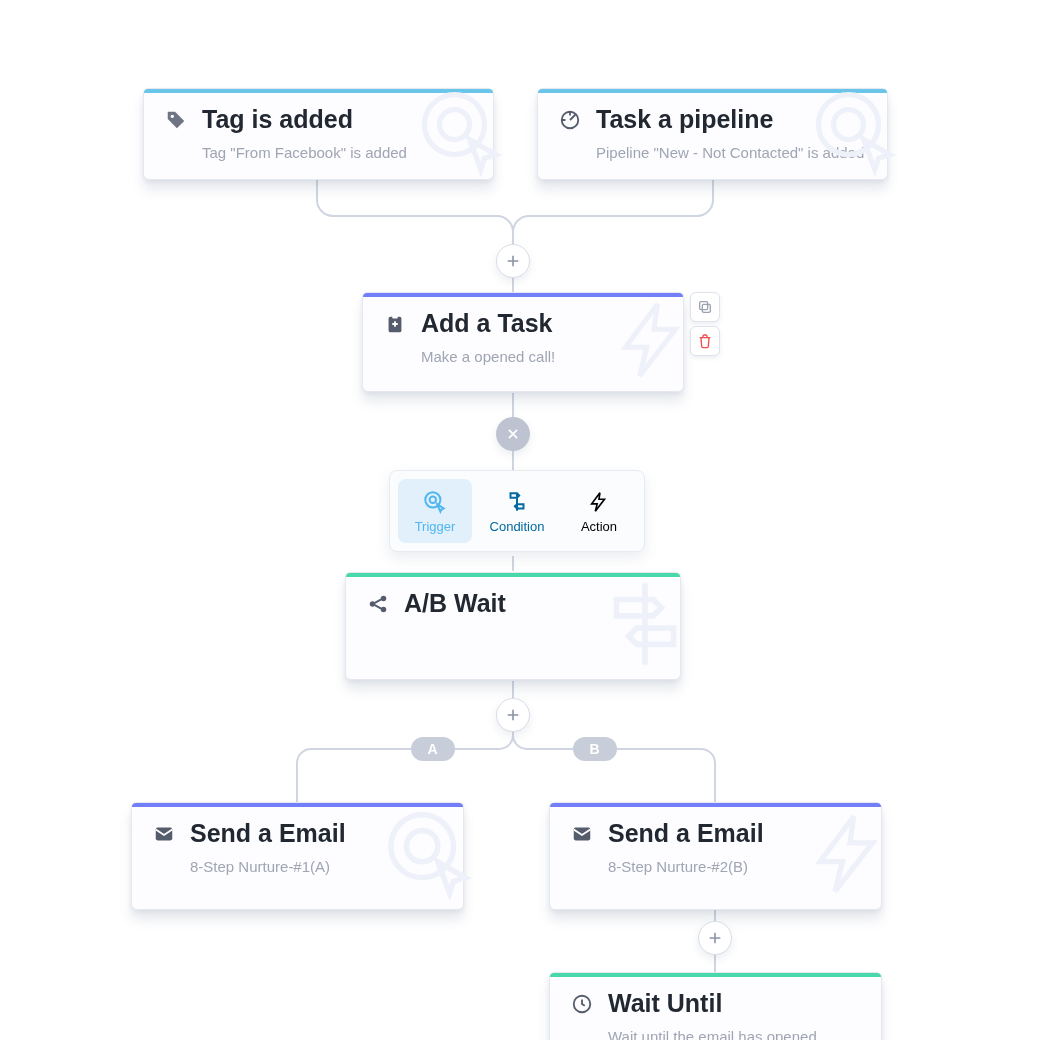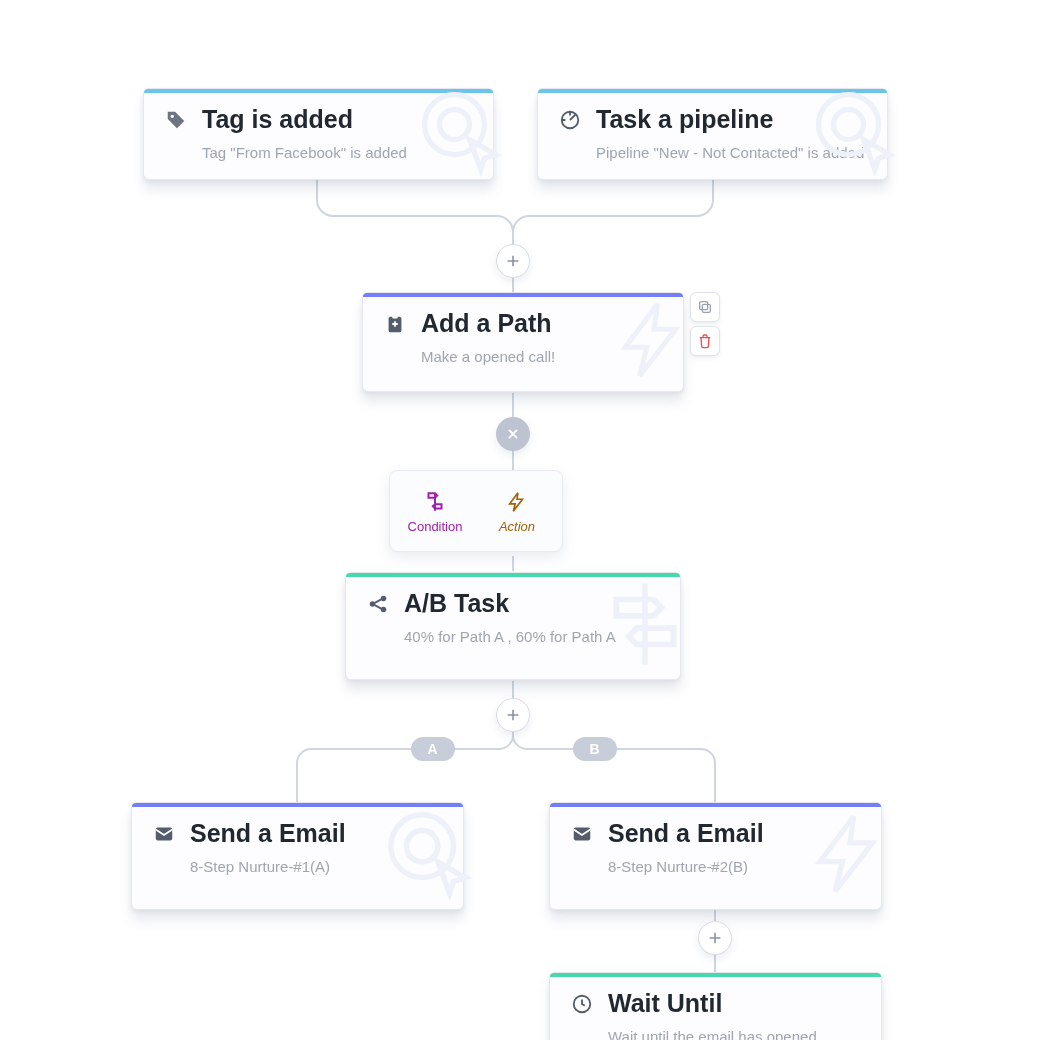--- a/index.html
+++ b/index.html
@@ -94,22 +94,22 @@
     background:#fbfcfe; border:1px solid #e7eaf1; border-radius:8px;
     box-shadow:0 6px 14px rgba(90,104,140,.12);
   }
   .selector .opt {
     width:74px; height:64px; border-radius:8px;
     display:flex; flex-direction:column; gap:4px;
     align-items:center; justify-content:center;
     font-size:13px; font-weight:500;
   }
   .selector .opt.trigger   { background:#e1f0fb; color:#4fb6ef; }
-  .selector .opt.condition {                    color:#a21caf; }
-  .selector .opt.action    {                    color:#a16207;font-style:italic; }
+  .selector .opt.condition {                    color:#0369a1; }
+  .selector .opt.action    {                    color:#000000; }
 
   
   svg.connectors { position:absolute; inset:0; pointer-events:none; }
   svg.connectors path {
     fill:none; stroke:#cfd5e1; stroke-width:2;
   }
 </style>
 </head>
 <body>
 
@@ -189,21 +189,21 @@
     </svg>
   </span>
   <div class="title-row">
     <span class="mi">
       <svg width="22" height="22" viewBox="0 0 24 24" fill="currentColor">
         <rect x="5" y="4" width="14" height="17" rx="2"></rect>
             <rect x="9" y="2" width="6" height="4" rx="1" fill="#fff"></rect>
         <path d="M12 9v6M9 12h6" stroke="#fff" stroke-width="2"></path>
       </svg>
     </span>
-    <span>Add a Path</span>
+    <span>Add a Task</span>
   </div>
   <div class="sub">Make a opened call!</div>
 </div>
 
 <div class="sq" style="left:690px; top:292px;">
   <svg width="16" height="16" viewBox="0 0 24 24" fill="none" stroke="#9aa2b2" stroke-width="2">
     <rect x="8" y="8" width="12" height="12" rx="2"></rect>
         <rect x="4" y="4" width="12" height="12" rx="2"></rect>
   </svg>
 </div>
@@ -213,20 +213,28 @@
   </svg>
 </div>
 
 <div class="rnd filled" style="left:496px; top:417px;">
   <svg width="14" height="14" viewBox="0 0 24 24" stroke="currentColor" stroke-width="3">
         <path d="M5 5l14 14M19 5L5 19"></path>
       </svg>
 </div>
 
 <div class="selector" style="left:389px; top:470px;">
+  <div class="opt trigger">
+    <svg width="26" height="26" viewBox="0 0 24 24" fill="none" stroke="currentColor" stroke-width="1.8">
+      <circle cx="10" cy="10" r="7"></circle>
+          <circle cx="10" cy="10" r="3"></circle>
+          <path d="M14 14l6 4-2 1-1 2z"></path>
+    </svg>
+    <span>Trigger</span>
+  </div>
   <div class="opt condition">
     <svg width="26" height="26" viewBox="0 0 24 24" fill="none" stroke="currentColor" stroke-width="1.8">
       <path d="M12 4v16M6 8h6l2-2-2-2H6zM18 14h-6l-2 2 2 2h6z"></path>
     </svg>
     <span>Condition</span>
   </div>
   <div class="opt action">
     <svg width="22" height="26" viewBox="0 0 24 24" fill="none" stroke="currentColor" stroke-width="1.8">
       <path d="M13 2 L4 14 h6 l-2 8 10-13 h-6 z"></path>
     </svg>
@@ -242,23 +250,22 @@
   </span>
   <div class="title-row">
     <span class="mi">
       <svg width="22" height="22" viewBox="0 0 24 24" fill="currentColor">
         <circle cx="6" cy="12" r="3"></circle>
             <circle cx="18" cy="6" r="3"></circle>
             <circle cx="18" cy="18" r="3"></circle>
         <path d="M8.5 10.8 15.5 7M8.5 13.2 15.5 17" stroke="currentColor" stroke-width="2"></path>
       </svg>
     </span>
-    <span>A/B Task</span>
-  </div>
-  <div class="sub">40% for Path A , 60% for Path A</div>
+    <span>A/B Wait</span>
+  </div>
 </div>
 
 <div class="rnd" style="left:496px; top:698px;">
   <svg width="16" height="16" viewBox="0 0 24 24" stroke="currentColor" stroke-width="2.4">
         <path d="M12 4v16M4 12h16"></path>
       </svg>
 </div>
 
 <div class="pill" style="left:411px; top:737px;">
   <span>A</span>

